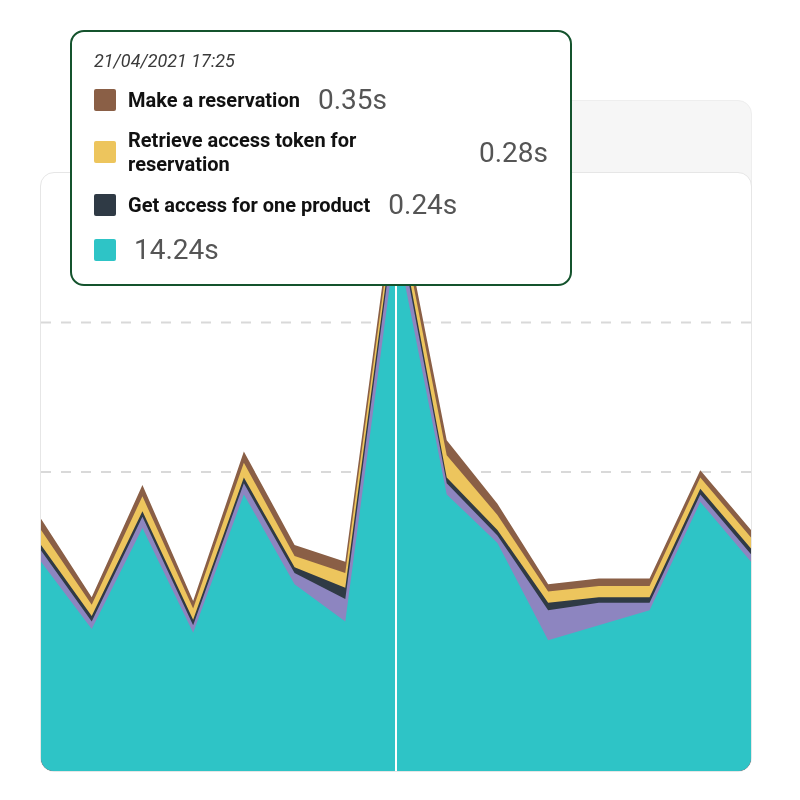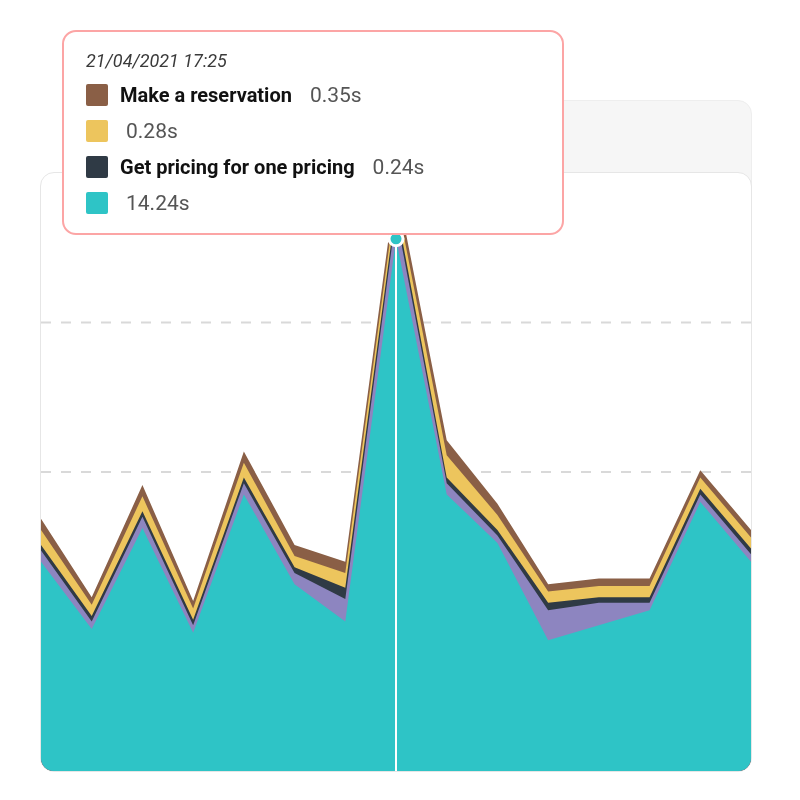--- a/index.html
+++ b/index.html
@@ -42,25 +42,25 @@
     position: absolute;
     left: 0;
     top: 0;
     width: 100%;
     height: 100%;
   }
 
   
   .tooltip {
     position: absolute;
-    left: 62px;
+    left: 70px;
     top: 30px;
     width: 502px;
     background: #ffffff;
-    border: 2px solid #fca5a5;
+    border: 2px solid #14532d;
     border-radius: 14px;
     padding: 18px 22px 18px 22px;
     box-sizing: border-box;
   }
 
   .tooltip .timestamp {
     font-style: italic;
     font-size: 18px;
     color: #3a3a3a;
     margin-bottom: 10px;
@@ -81,21 +81,21 @@
   }
 
   .tooltip .label {
     font-weight: 700;
     font-size: 20px;
     color: #111;
   }
 
   .tooltip .value {
     font-weight: 400;
-    font-size: 21px;
+    font-size: 28px;
     color: #555;
     margin-left: 6px;
   }
 
 </style>
 </head>
 <body>
 
 <div class="bg-tab"></div>
 
@@ -122,25 +122,26 @@
 <div class="tooltip">
   <div class="timestamp">21/04/2021 17:25</div>
   <div id="tooltip-rows">
       <div class="row">
         <div class="swatch" style="background: rgb(138, 95, 70);"></div>
         <span class="label">Make a reservation</span>
         <span class="value">0.35s</span>
       </div>
       <div class="row">
         <div class="swatch" style="background: rgb(237, 197, 93);"></div>
+        <span class="label">Retrieve access token for reservation</span>
         <span class="value">0.28s</span>
       </div>
       <div class="row">
         <div class="swatch" style="background: rgb(47, 58, 69);"></div>
-        <span class="label">Get pricing for one pricing</span>
+        <span class="label">Get access for one product</span>
         <span class="value">0.24s</span>
       </div>
       <div class="row">
         <div class="swatch" style="background: rgb(46, 196, 198);"></div>
         <span class="value">14.24s</span>
       </div>
     </div>
 </div>
 
 </body></html>

